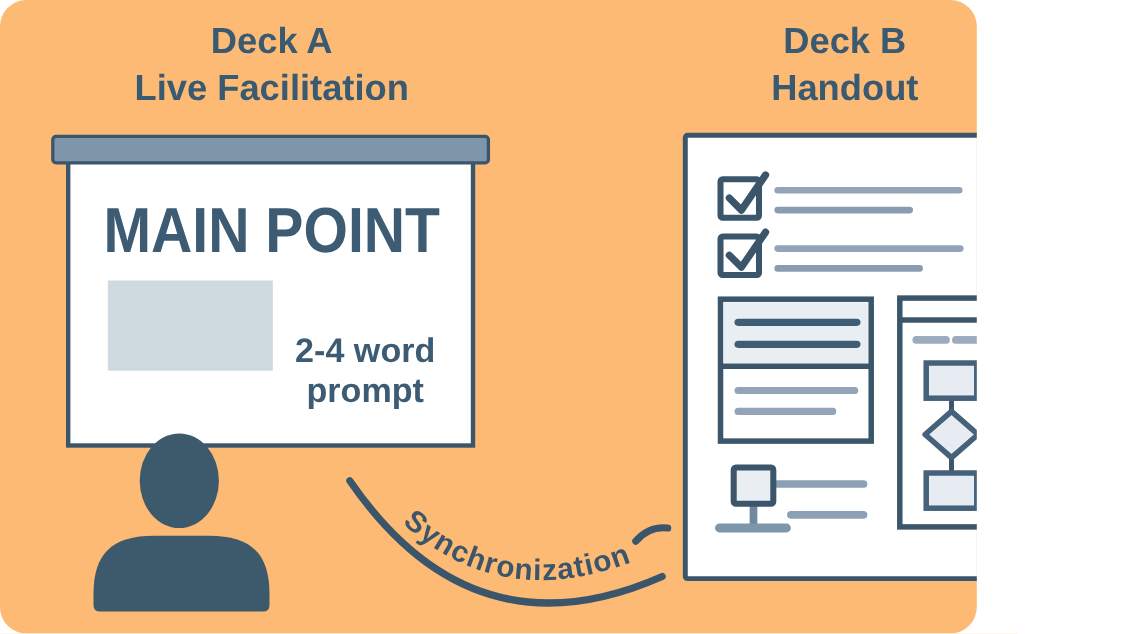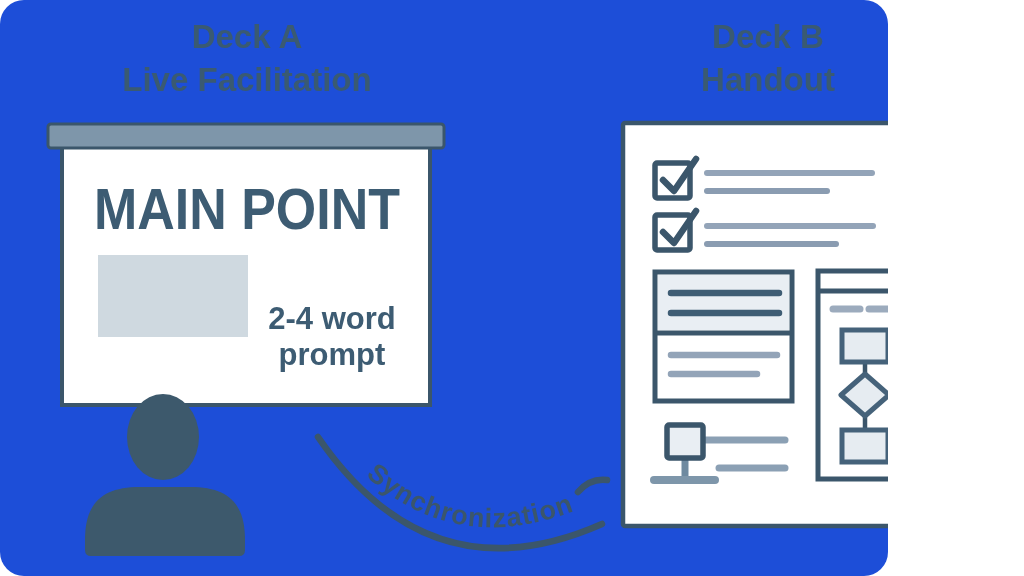--- a/index.html
+++ b/index.html
@@ -1,19 +1,19 @@
 <!DOCTYPE html>
 <html><head>
 <meta charset="utf-8">
 <style>
   html,body{margin:0;padding:0;background:#ffffff;}
   #canvas{
     position:relative;
     width:888px;height:576px;
-    background:#1d4ed8;
+    background:#fdba74;
     overflow:hidden;
     font-family:"Liberation Sans", sans-serif;
     border-radius:24px;
   }
   svg{display:block;}
   text{font-family:"Liberation Sans", sans-serif;}
   .title-text{font-size:33px;font-weight:bold;fill:#3a5a72;}
   .heading-text{font-weight:bold;fill:#3d5c73;}
   .prompt-text{font-size:31px;font-weight:bold;fill:#3d5c73;}
   .sync-text{font-size:27px;font-weight:bold;fill:#3b566b;letter-spacing:1px;}

